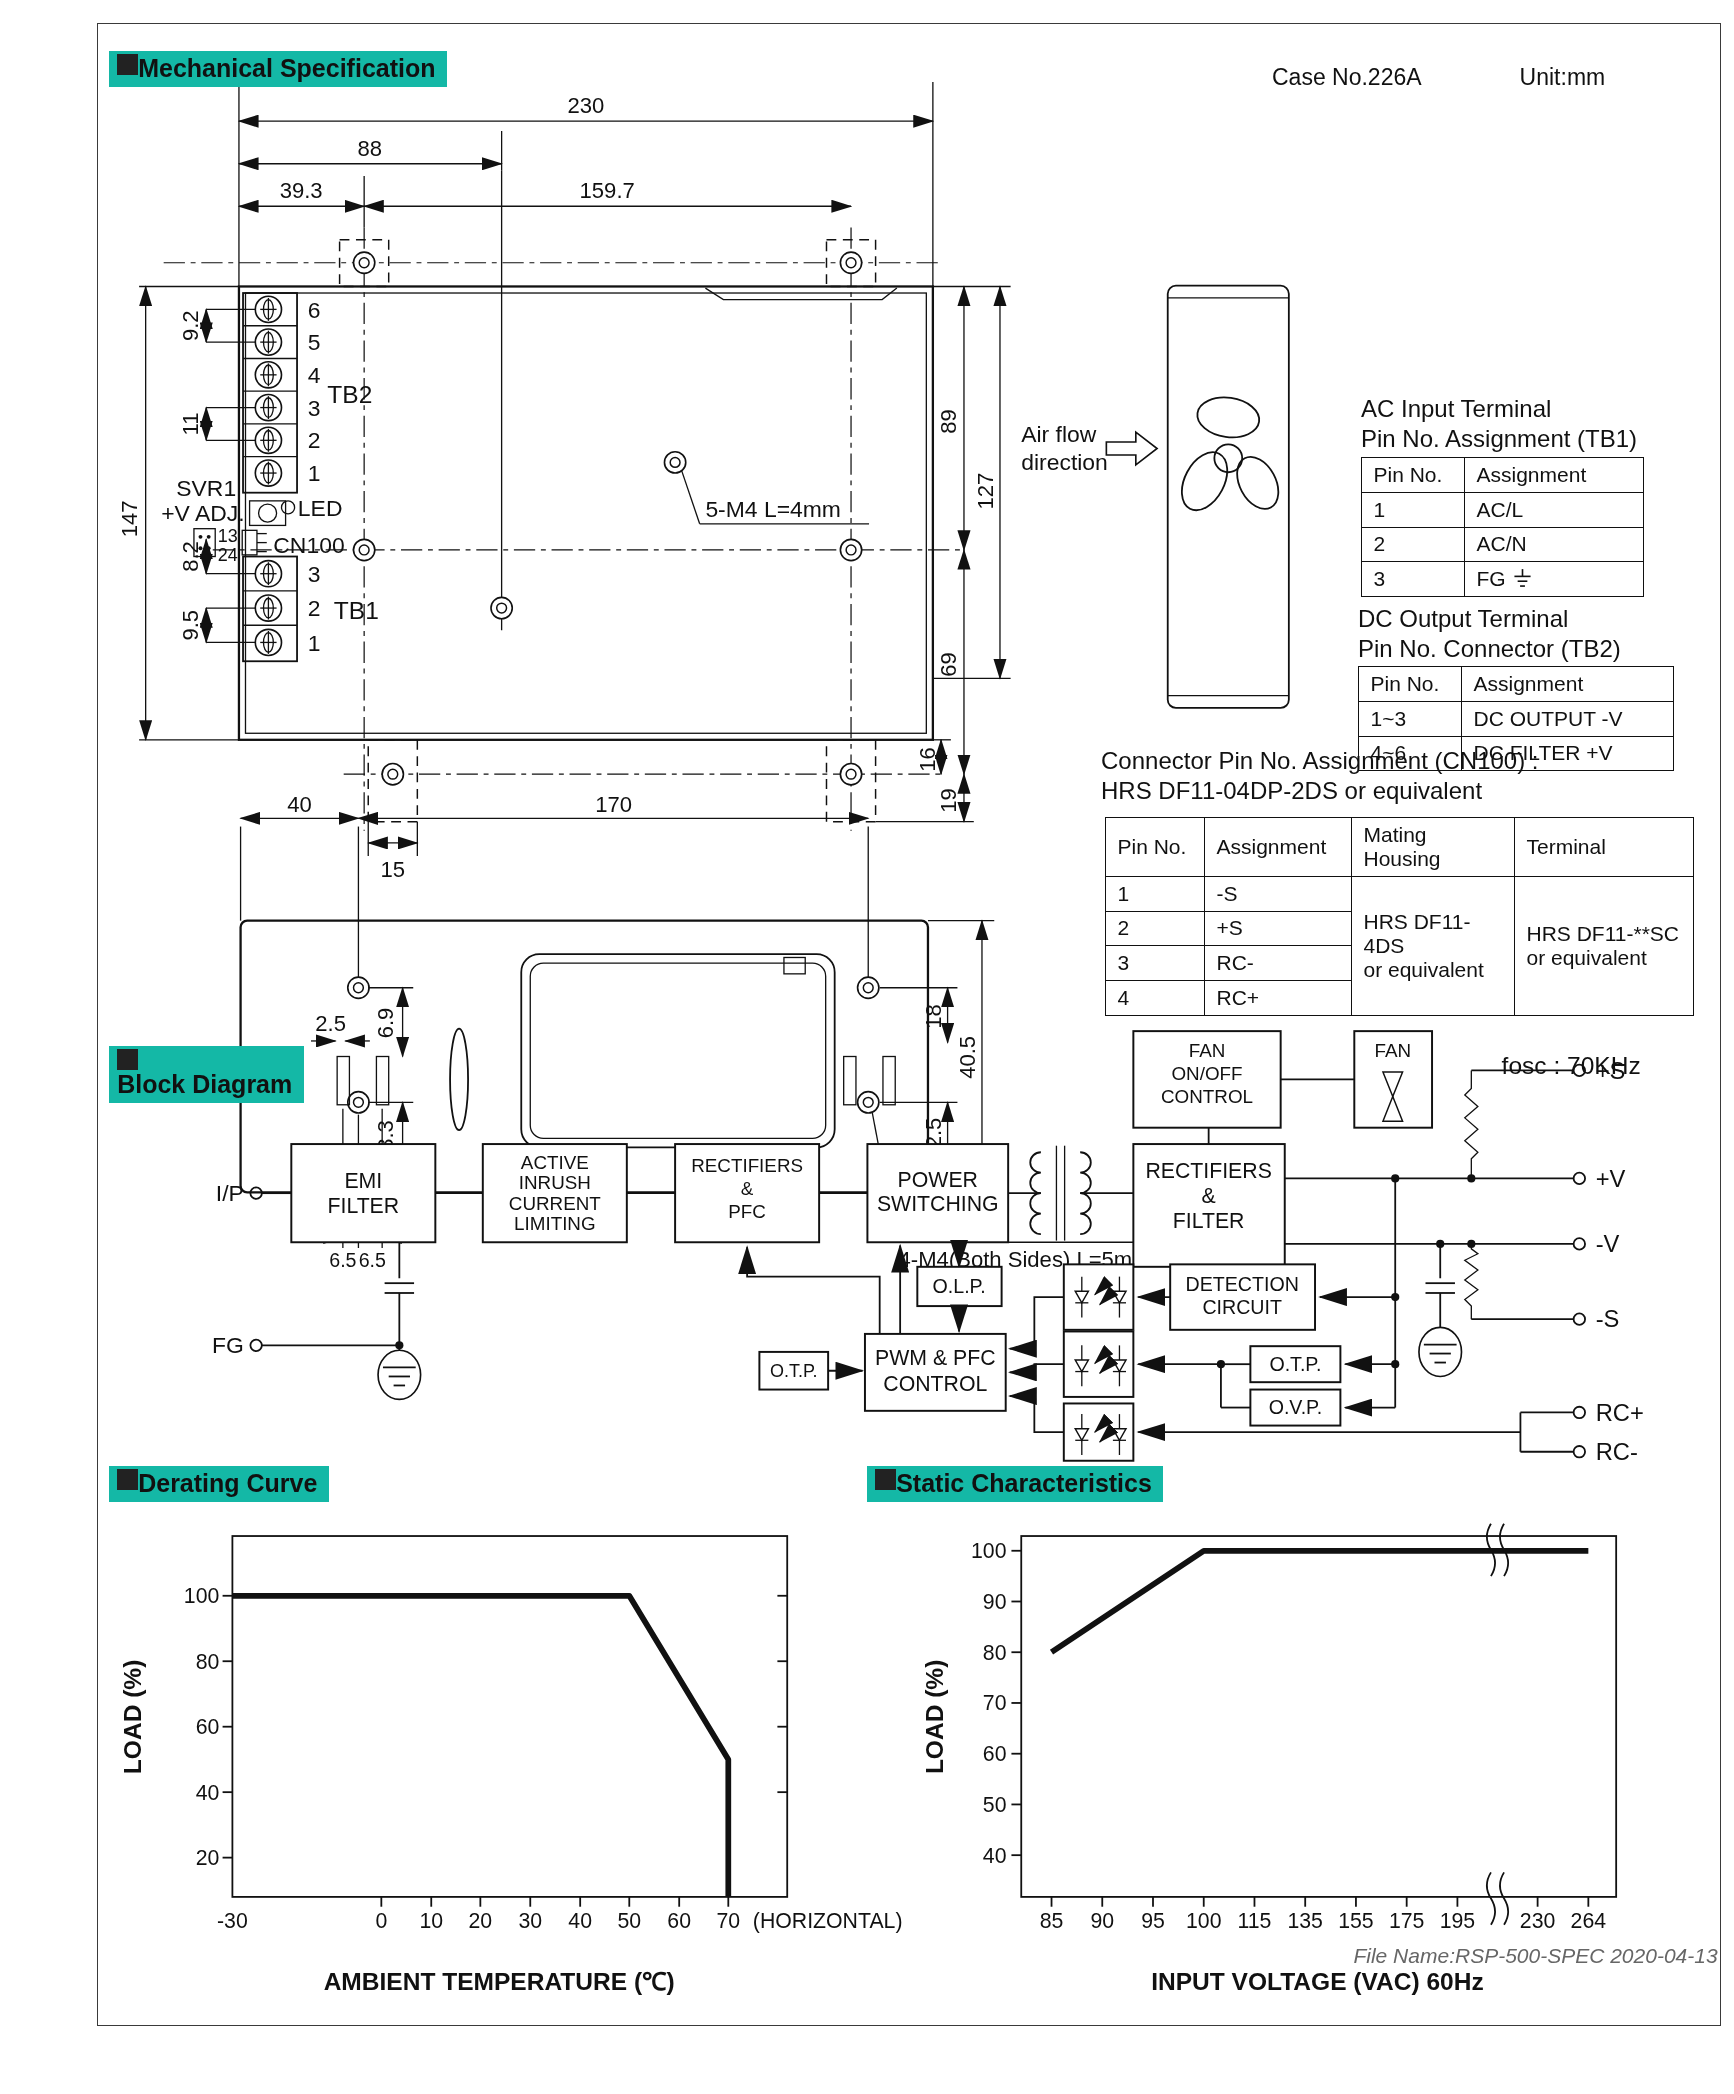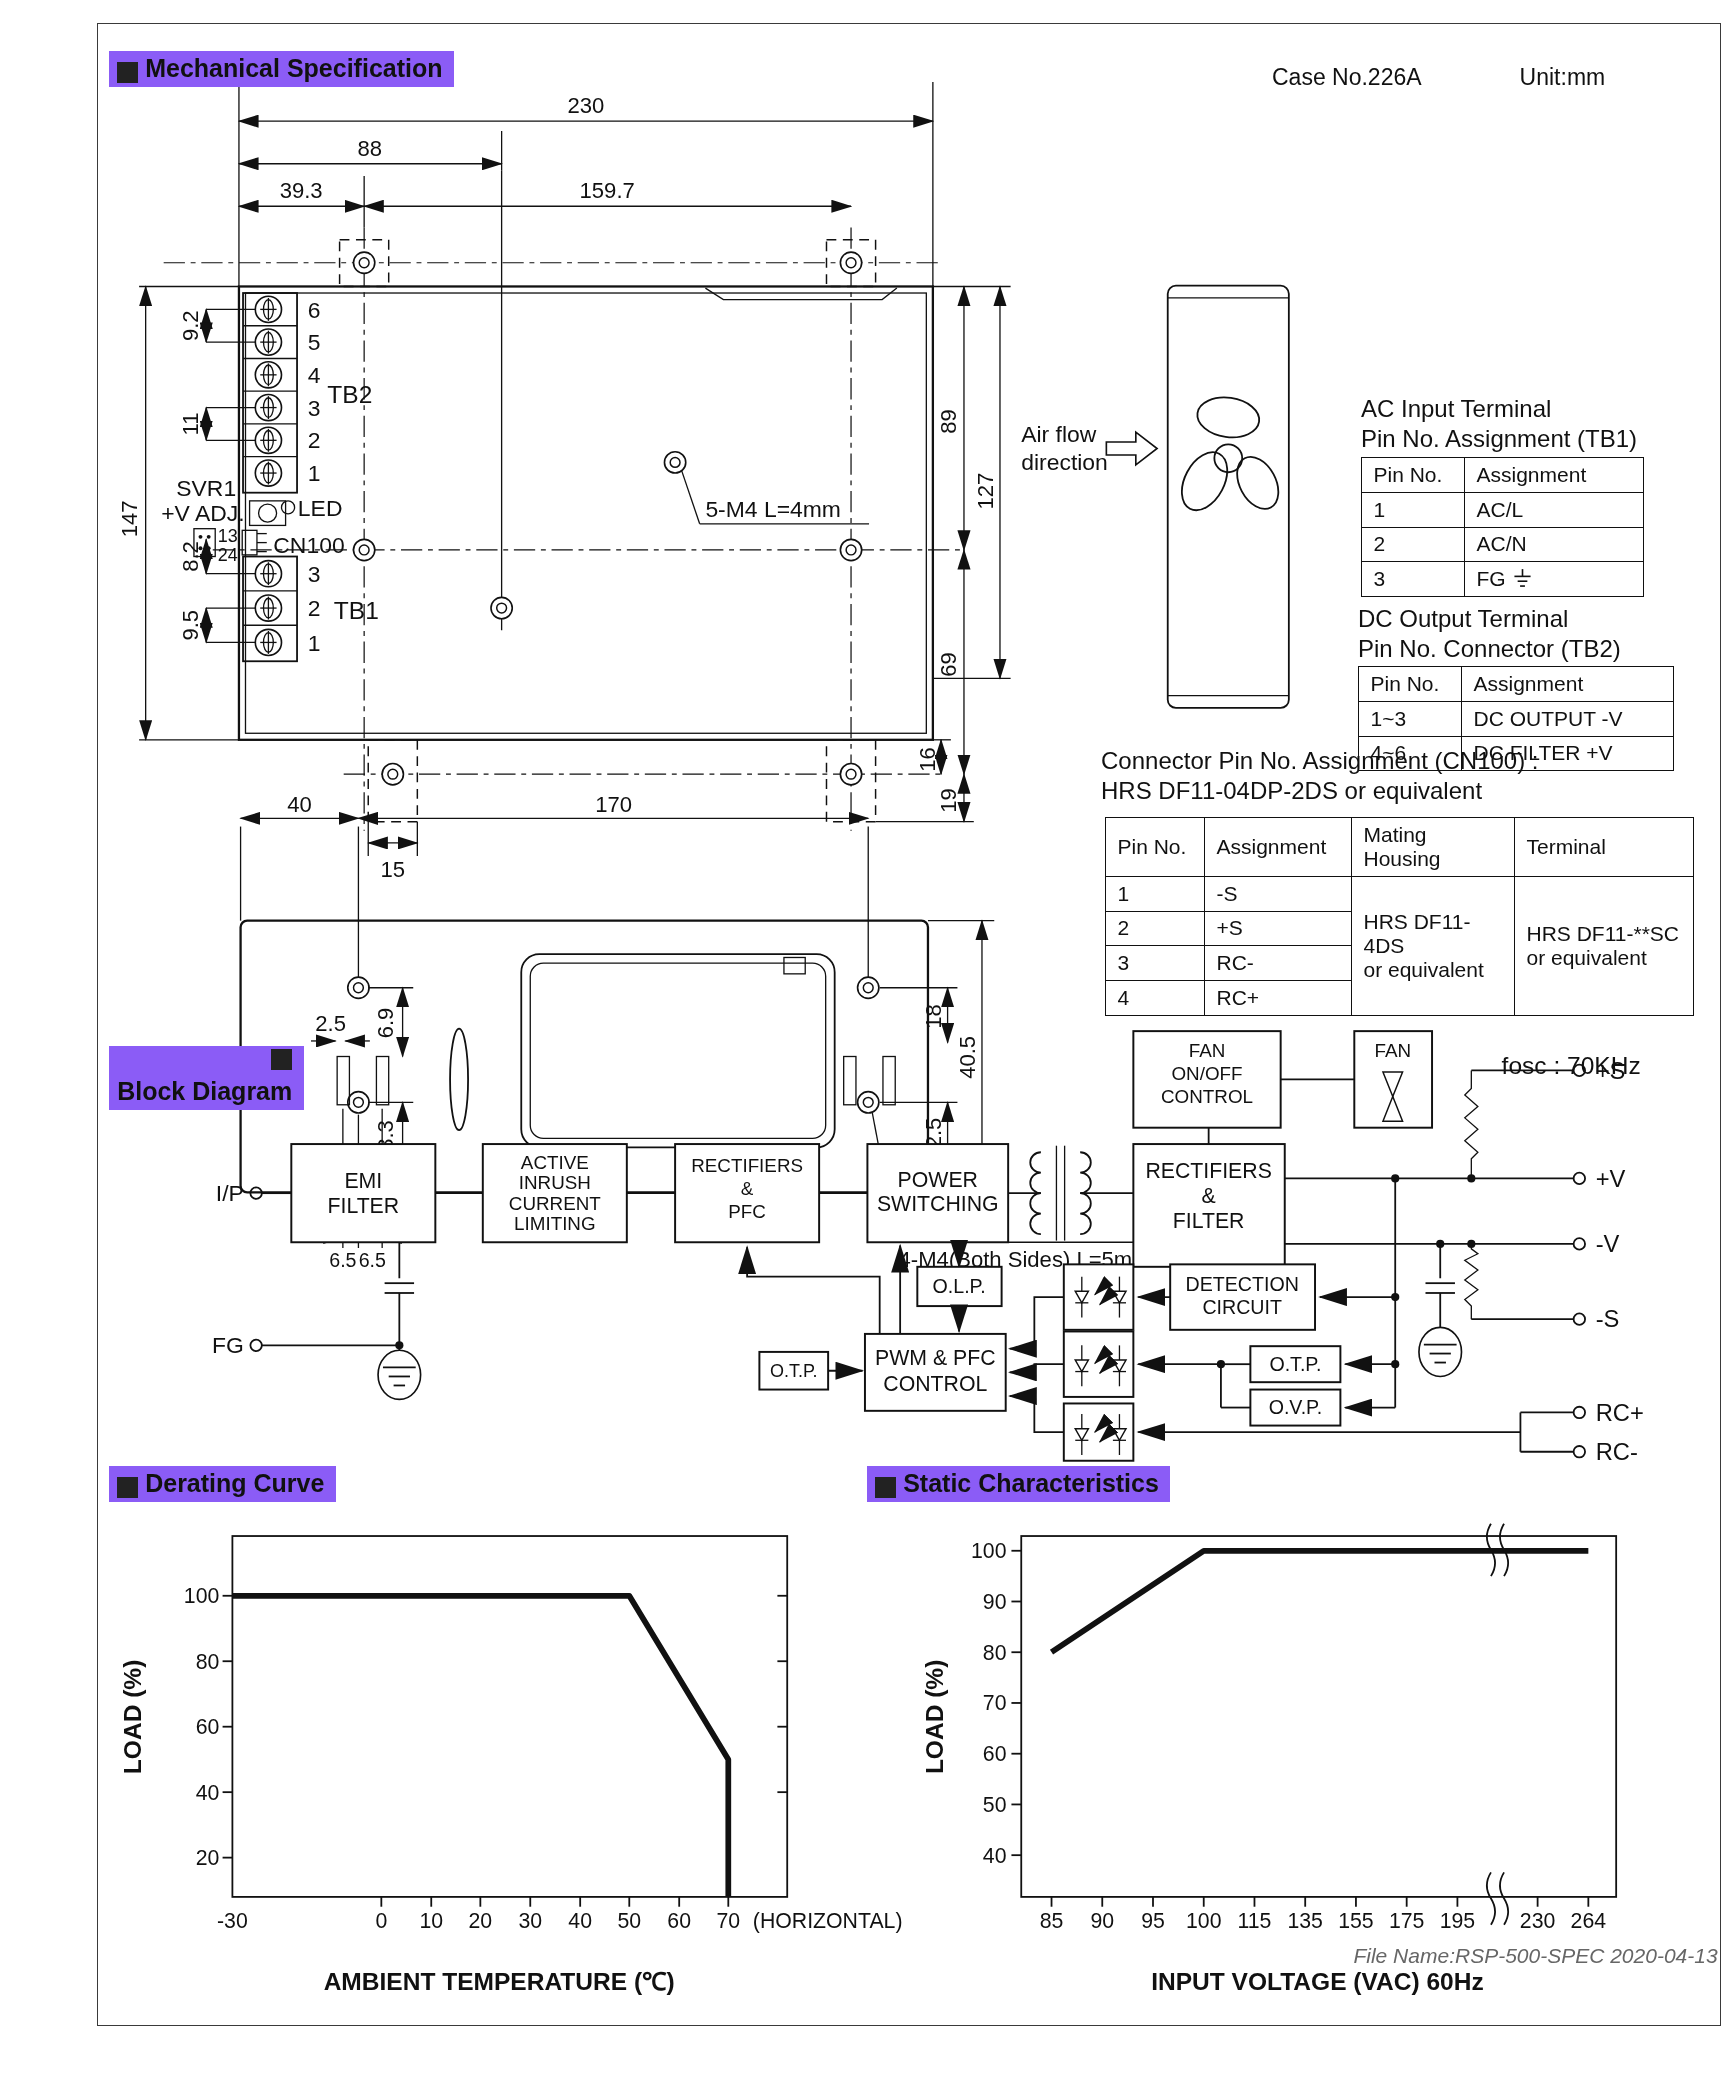--- a/index.html
+++ b/index.html
@@ -2,21 +2,21 @@
 <html style="font-size:13px"><head>
 <meta charset="utf-8">
 <style>
   html,body{margin:0;padding:0;background:#fff;}
   .page{position:relative;width:1734px;height:2095px;background:#fff;
         font-family:"Liberation Sans",sans-serif;color:#111;overflow:hidden;}
   .frame{position:absolute;left:97px;top:23px;width:1624px;height:2003px;
          border:1.6px solid #3a3a3a;box-sizing:border-box;}
   .art{position:absolute;left:0;top:0;z-index:1;}
   .ovl{position:absolute;z-index:2;}
-  .section-bar{display:flex;align-items:flex-end;gap:7px;background:#8b5cf6;
+  .section-bar{display:flex;align-items:flex-start;gap:0;background:#14b8a6;
                padding:3.3px 11.5px 3.3px 8.2px;font-size:25px;font-weight:bold;}
   .sq{width:21px;height:21px;background:#222;display:inline-block;}
   .topright{font-size:23px;display:flex;gap:98px;}
   .tbl-title{font-size:24px;line-height:1.25;}
   table{border-collapse:collapse;background:#fff;}
   td,th{border:1.6px solid #111;font-size:21px;font-weight:normal;
         padding:4.9px 11.5px;}
   .footer{font-size:21px;font-style:italic;color:#666;}
   
   text{font-family:"Liberation Sans",sans-serif;fill:#111;}

